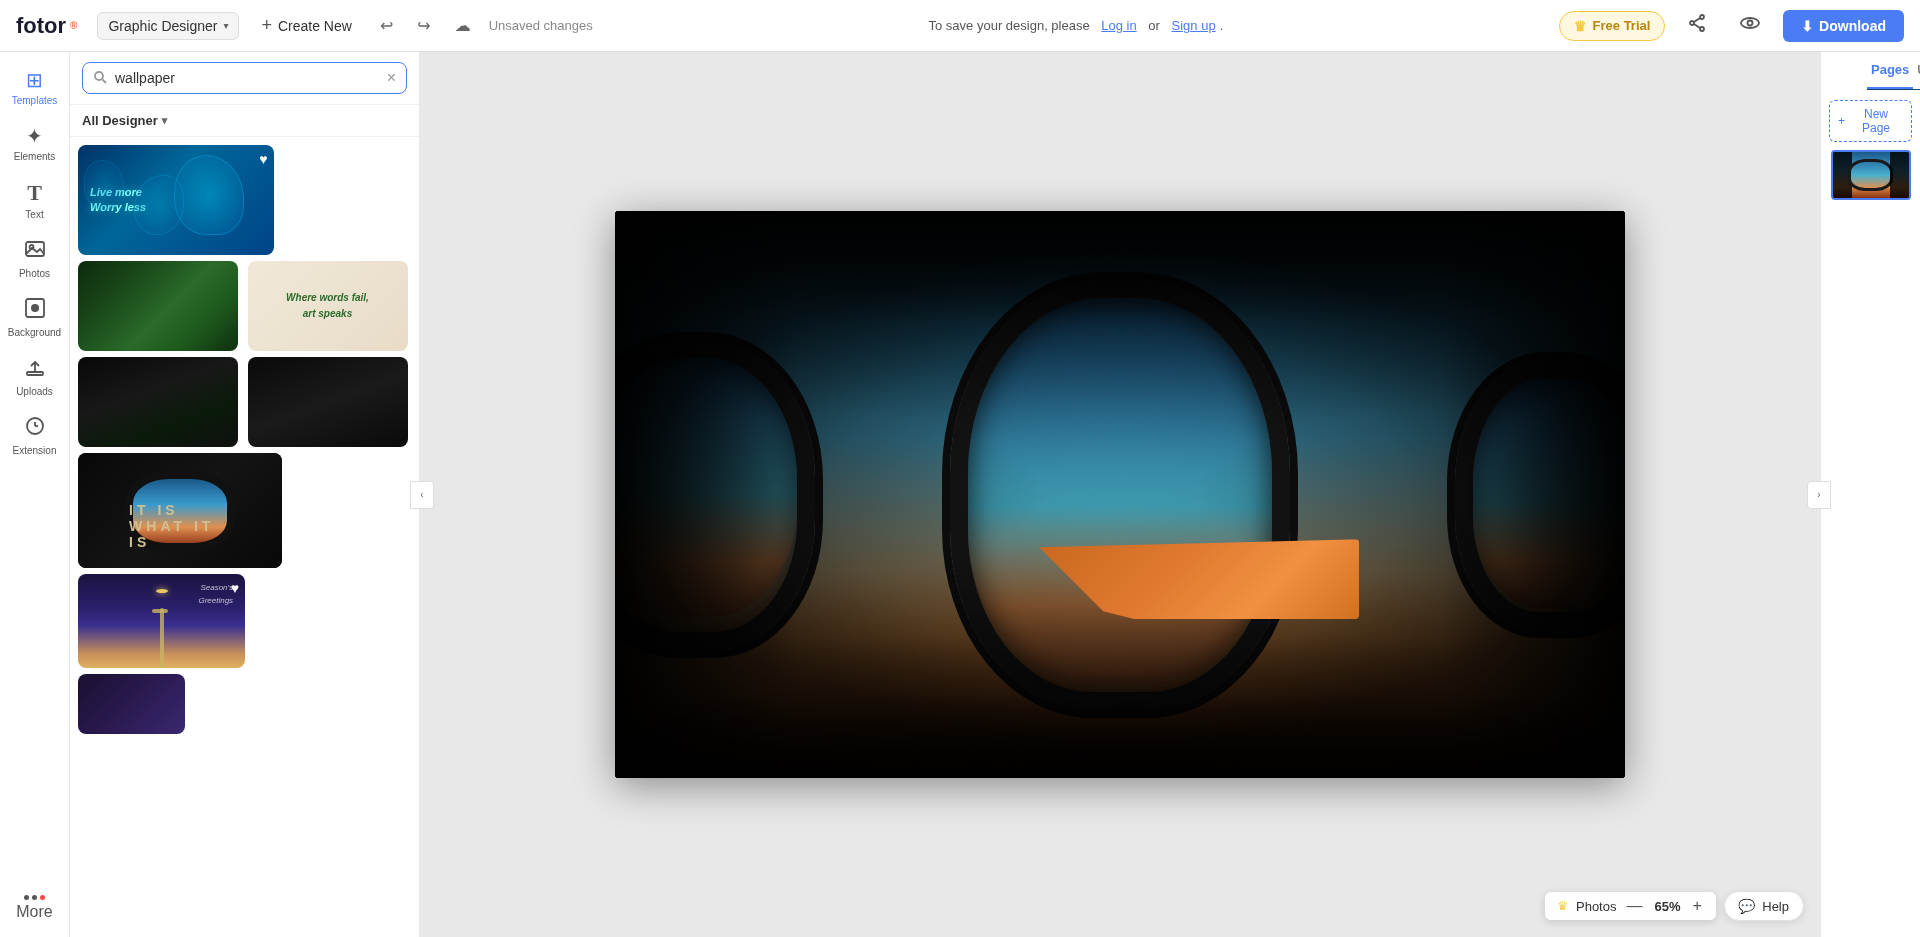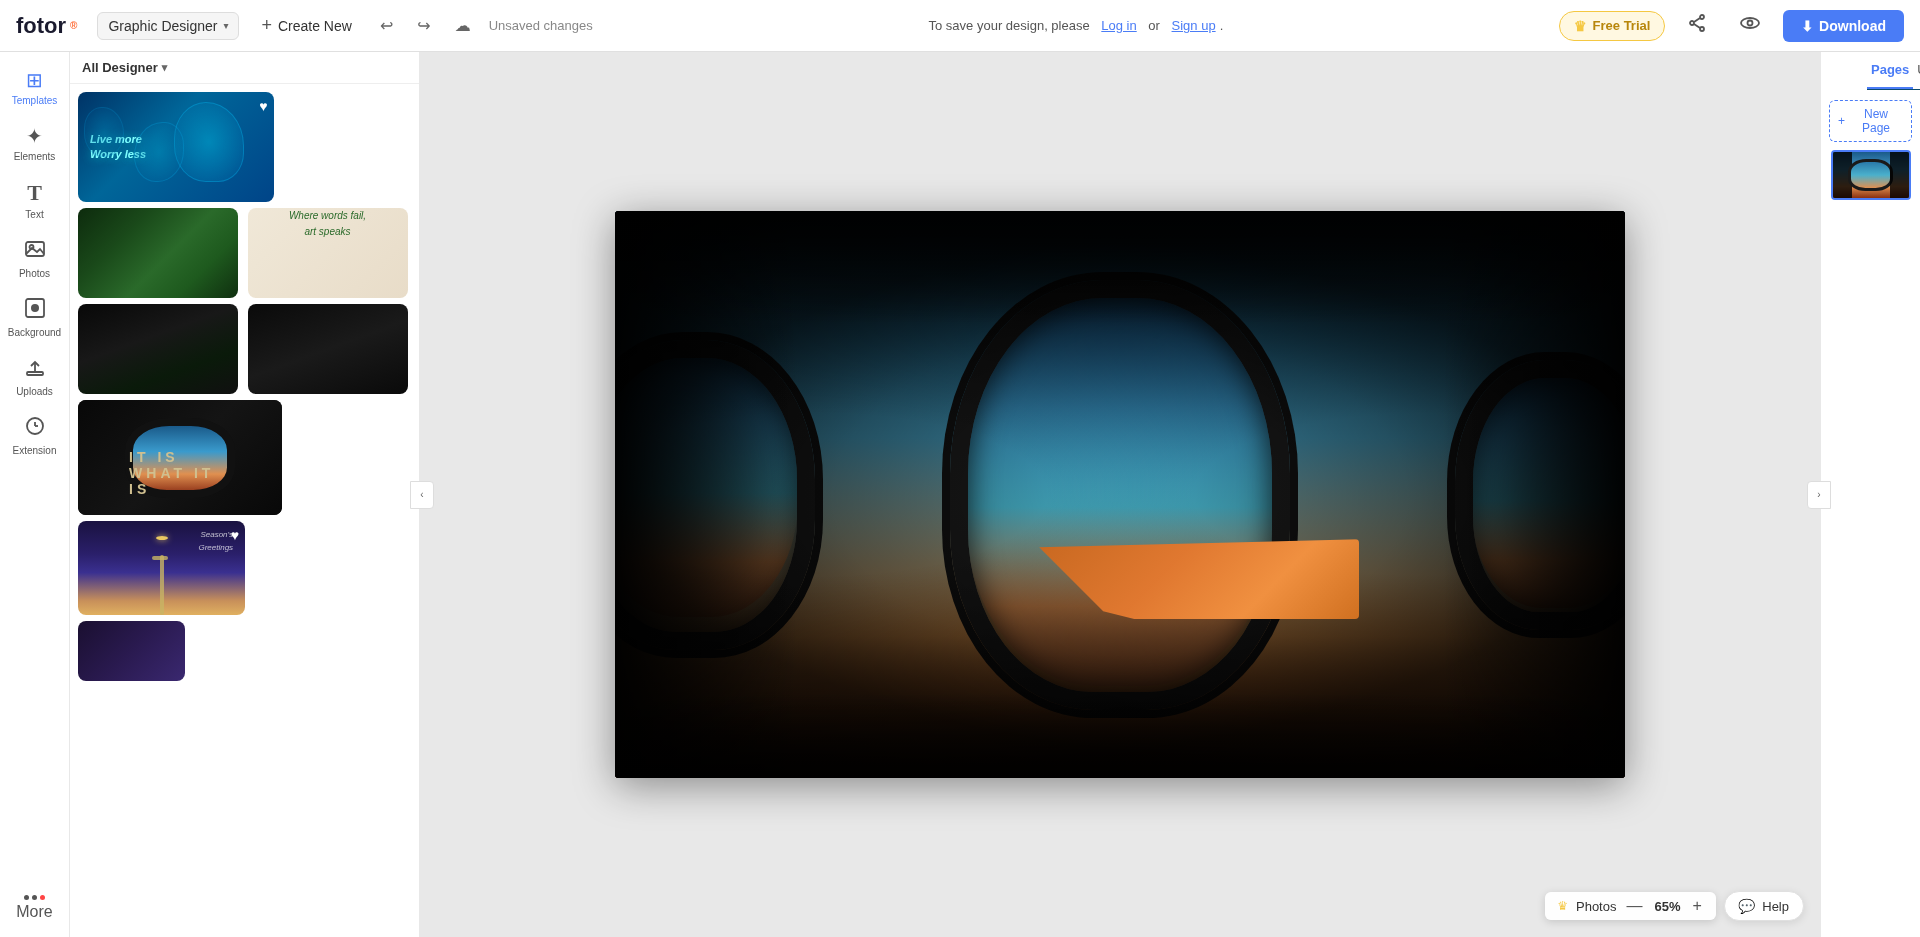--- a/index.html
+++ b/index.html
@@ -269,23 +269,24 @@
       line-height: 1.4;
       text-shadow: 0 0 10px rgba(0,200,200,0.8);
       font-style: italic;
     }
     .card-green-marble {
       background: linear-gradient(135deg, #1a3a1a 0%, #2d5a2d 30%, #4a7a3a 60%, #3a5a2a 100%);
     }
     .card-art-speaks {
       background: linear-gradient(135deg, #e8e0d5 0%, #f0ead5 100%);
       display: flex;
-      align-items: flex-start;
-      justify-content: center;
-      position: relative;
+      align-items: center;
+      justify-content: center;
+      position: relative;
+      font-weight: bold;
     }
     .card-art-speaks-text {
       text-align: center;
       font-size: 11px;
       color: #228b22;
       font-style: italic;
       line-height: 1.5;
     }
     .card-dark-texture {
       background: linear-gradient(135deg, #111 0%, #1a1a1a 50%, #222 100%);
@@ -712,20 +713,32 @@
         <div class="dot"></div>
         <div class="dot-red"></div>
       </div>
       <span class="label">More</span>
     </div>
   </div>
 
   <div class="panel-wrapper">
     <div class="panel">
 
+      <div class="panel-search">
+        <div class="search-box">
+          <span class="search-icon">
+            <svg width="14" height="14" viewBox="0 0 14 14" fill="none" stroke="#999" stroke-width="1.8">
+              <circle cx="6" cy="6" r="4"></circle>
+                <line x1="9.5" y1="9.5" x2="13" y2="13"></line>
+            </svg>
+          </span>
+          <input type="text" value="wallpaper" style="">
+          <span class="clear-icon">×</span>
+        </div>
+      </div>
 
       <div class="panel-filter">
         <span>All Designer</span>
         <span class="filter-chevron">▾</span>
       </div>
 
       <div class="panel-content">
         <div class="template-grid">
 
           <div class="template-card full-width card-jellyfish" style="height:110px;">

